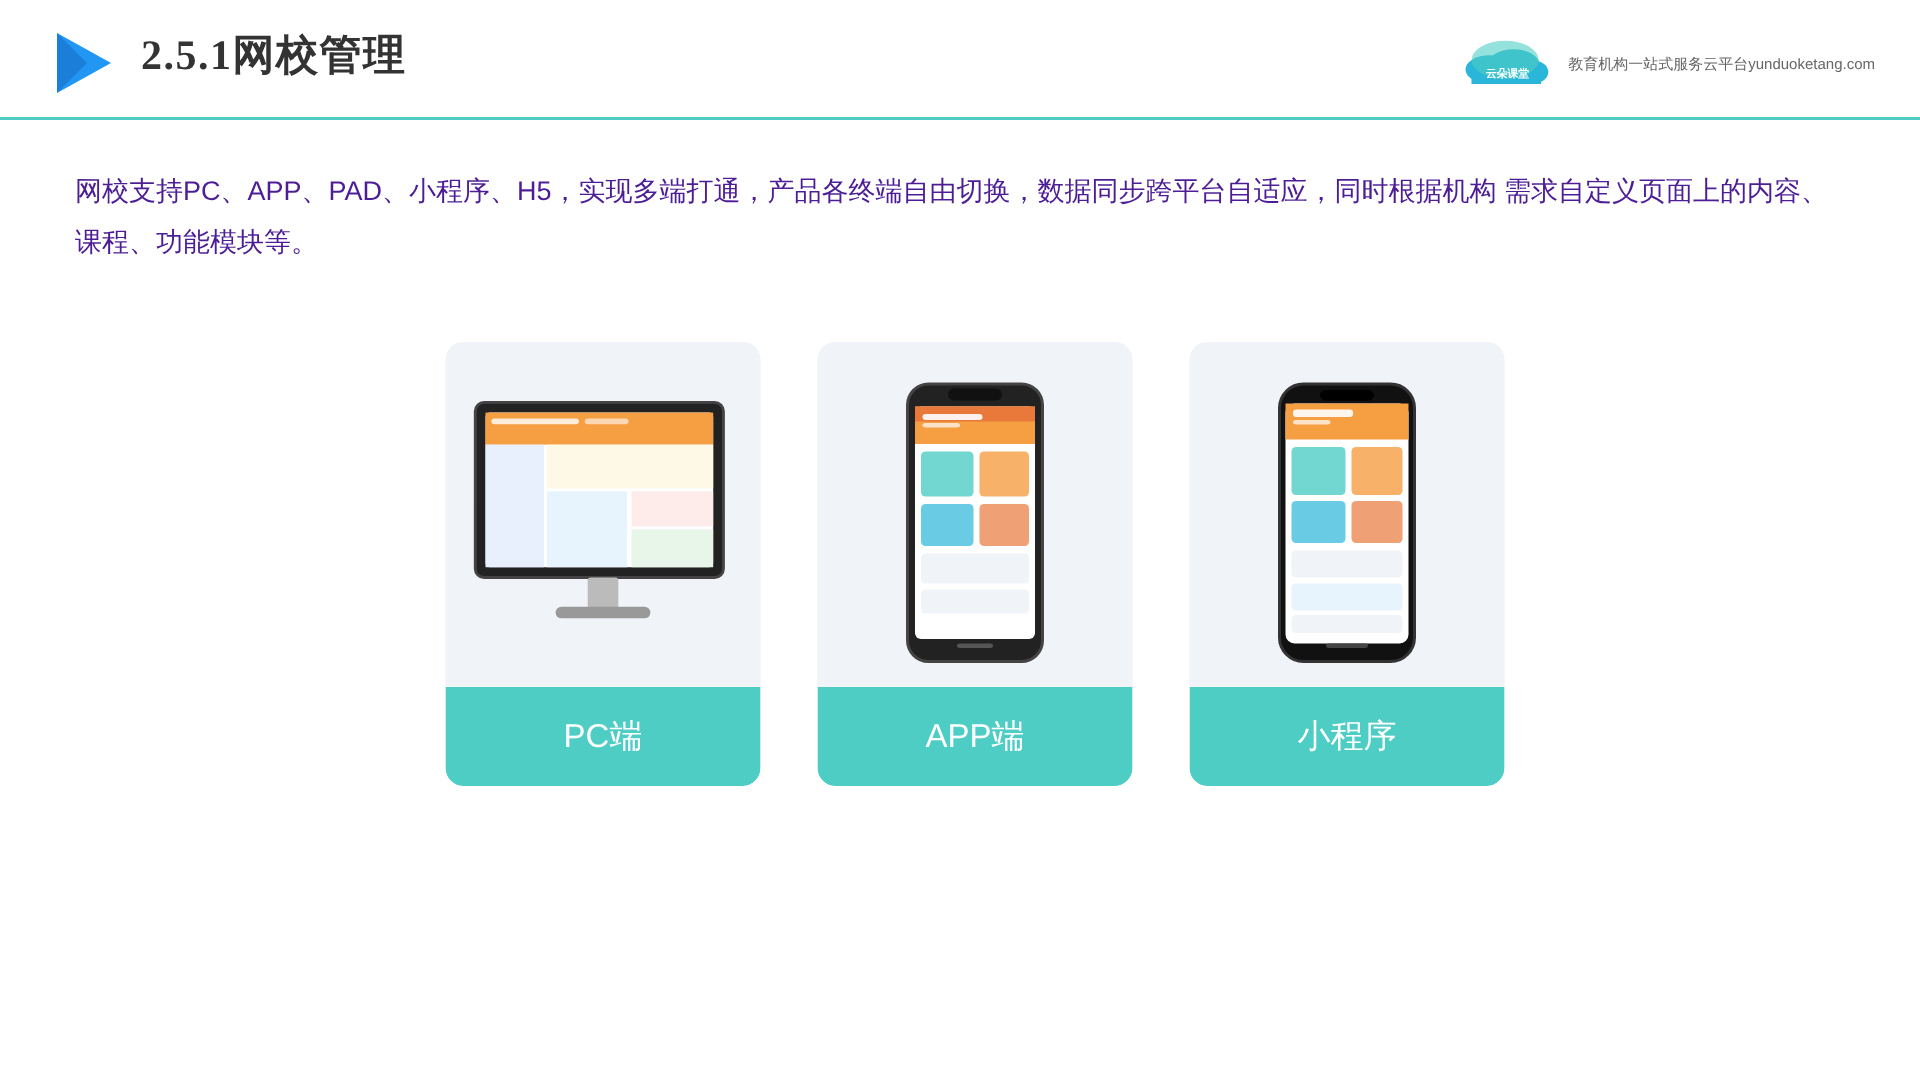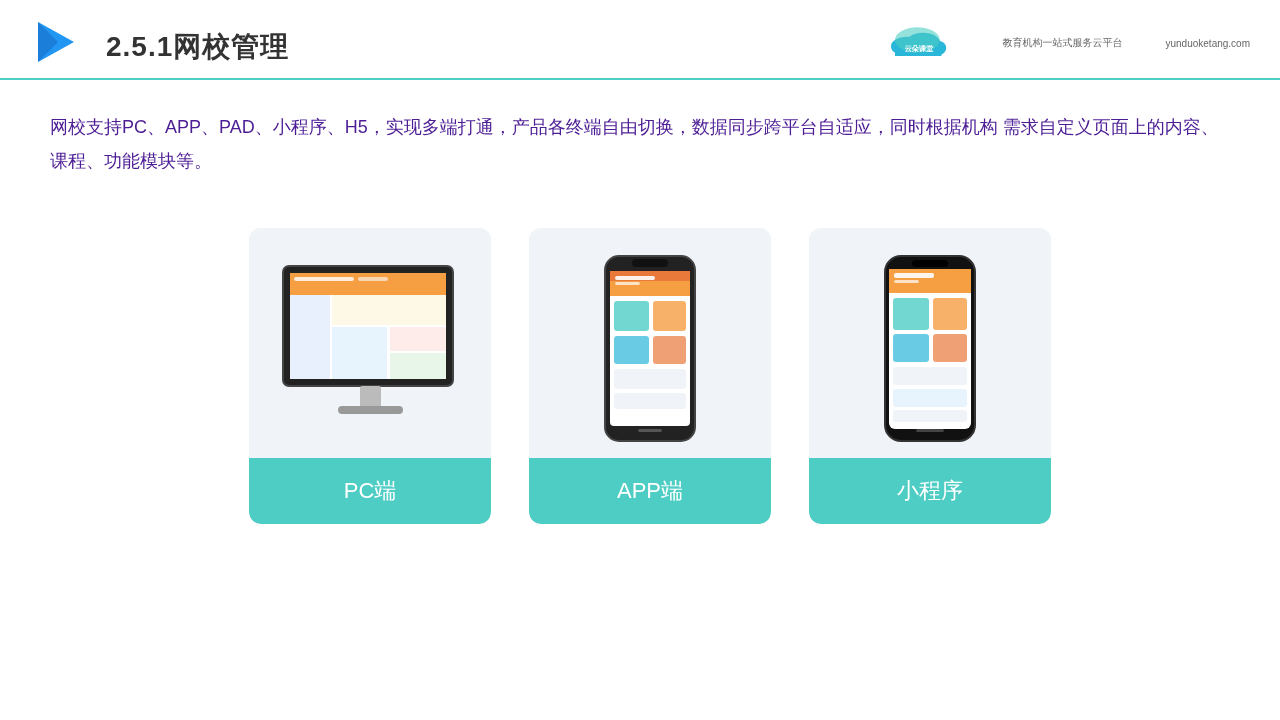--- a/index.html
+++ b/index.html
@@ -15,22 +15,23 @@
     
     .header {
       display: flex;
       align-items: center;
       justify-content: space-between;
       padding: 18px 30px 12px 30px;
       border-bottom: 2px solid #4ecdc4;
     }
     .header-left {
       display: flex;
-      align-items: flex-end;
-      gap: 28px;
+      align-items: flex-start;
+      gap: 16px;
+      font-family: Liberation Serif, serif;
     }
     .play-icon {
       width: 48px;
       height: 48px;
     }
     .page-title {
       font-size: 28px;
       font-weight: bold;
       color: #333;
       letter-spacing: 1px;
@@ -41,42 +42,41 @@
       align-items: center;
     }
     .logo-cloud {
       width: 80px;
       height: 36px;
     }
     .logo-text {
       font-size: 10px;
       color: #666;
       margin-top: 2px;
-      margin-left: 43px;
     }
 
     
     .description {
       padding: 30px 50px 10px 50px;
       font-size: 18px;
       color: #4c1d95;
       line-height: 1.9;
     }
 
     
     .cards-container {
       display: flex;
       justify-content: center;
       gap: 18px;
       padding: 30px 40px 20px 40px;
       margin-top: 10px;
     }
 
     .card {
-      width: 242px;
+      width: 210px;
       background: #f0f4f8;
       border-radius: 12px;
       overflow: hidden;
       display: flex;
       flex-direction: column;
       align-items: center;
       margin-left: 20px;
     }
 
     .card-image-area {

